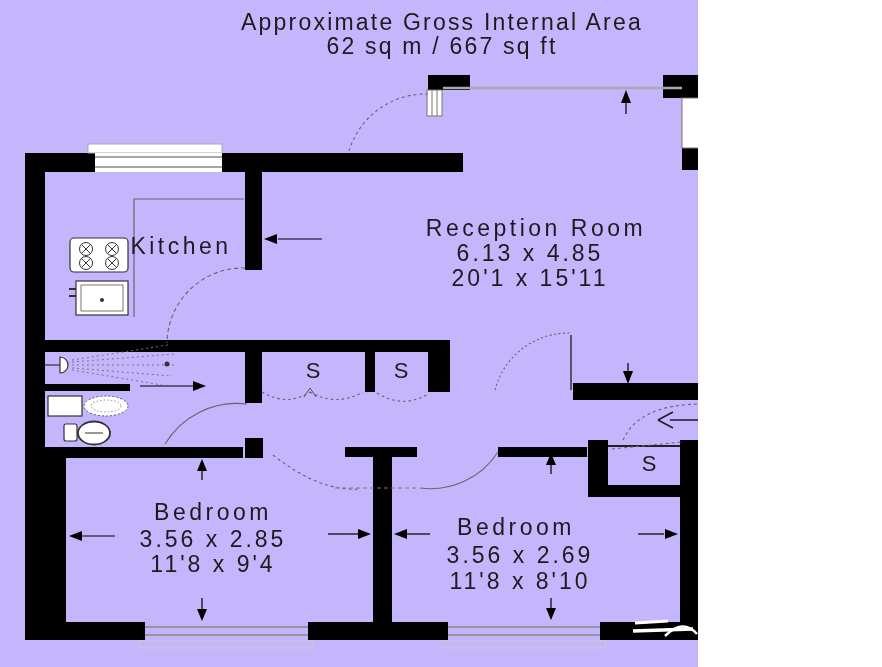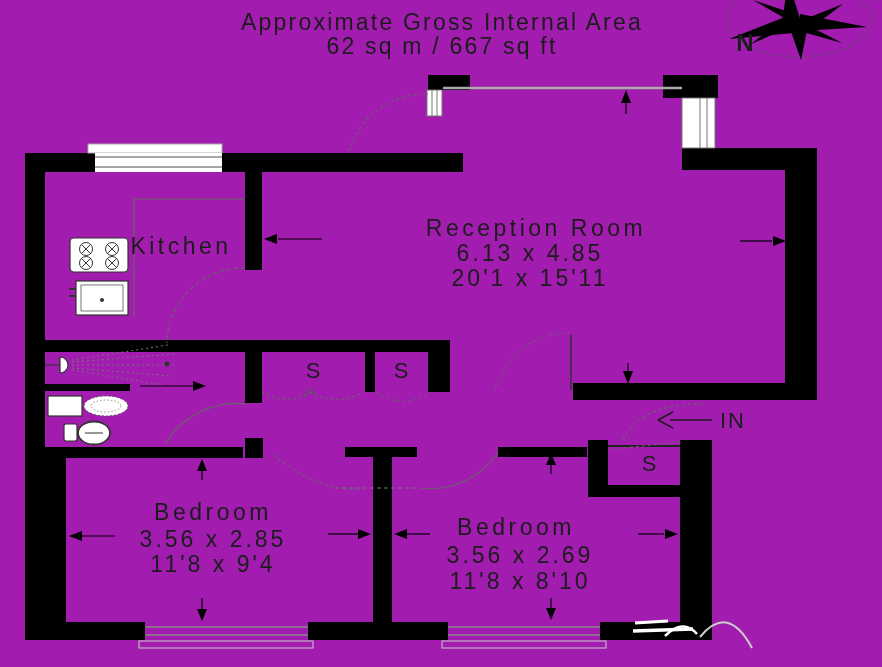--- a/index.html
+++ b/index.html
@@ -1,16 +1,16 @@
 <!DOCTYPE html>
 <html><head>
 <meta charset="utf-8">
 <style>
   html,body{margin:0;padding:0;background:#ffffff;}
-  .stage{position:relative;width:882px;height:667px;background:#a21caf;overflow:hidden;}
+  .stage{position:relative;width:698px;height:667px;background:#c4b5fd;overflow:hidden;}
   svg{display:block;}
   text{font-family:"Liberation Sans",sans-serif;fill:#1c1c1c;}
   .title-text{font-size:23px;letter-spacing:2.2px;text-anchor:middle;}
   .room-label{font-size:23px;letter-spacing:3.5px;text-anchor:middle;}
   .dim-label{font-size:23px;letter-spacing:3px;text-anchor:middle;}
   .s-label{font-size:22px;letter-spacing:0;text-anchor:middle;}
   .in-label{font-size:22px;letter-spacing:2px;text-anchor:middle;}
   .n-label{font-size:24px;font-weight:bold;text-anchor:middle;}
   .wall{fill:#000000;}
   .thinline{stroke:#888;stroke-width:1.5;fill:none;}

